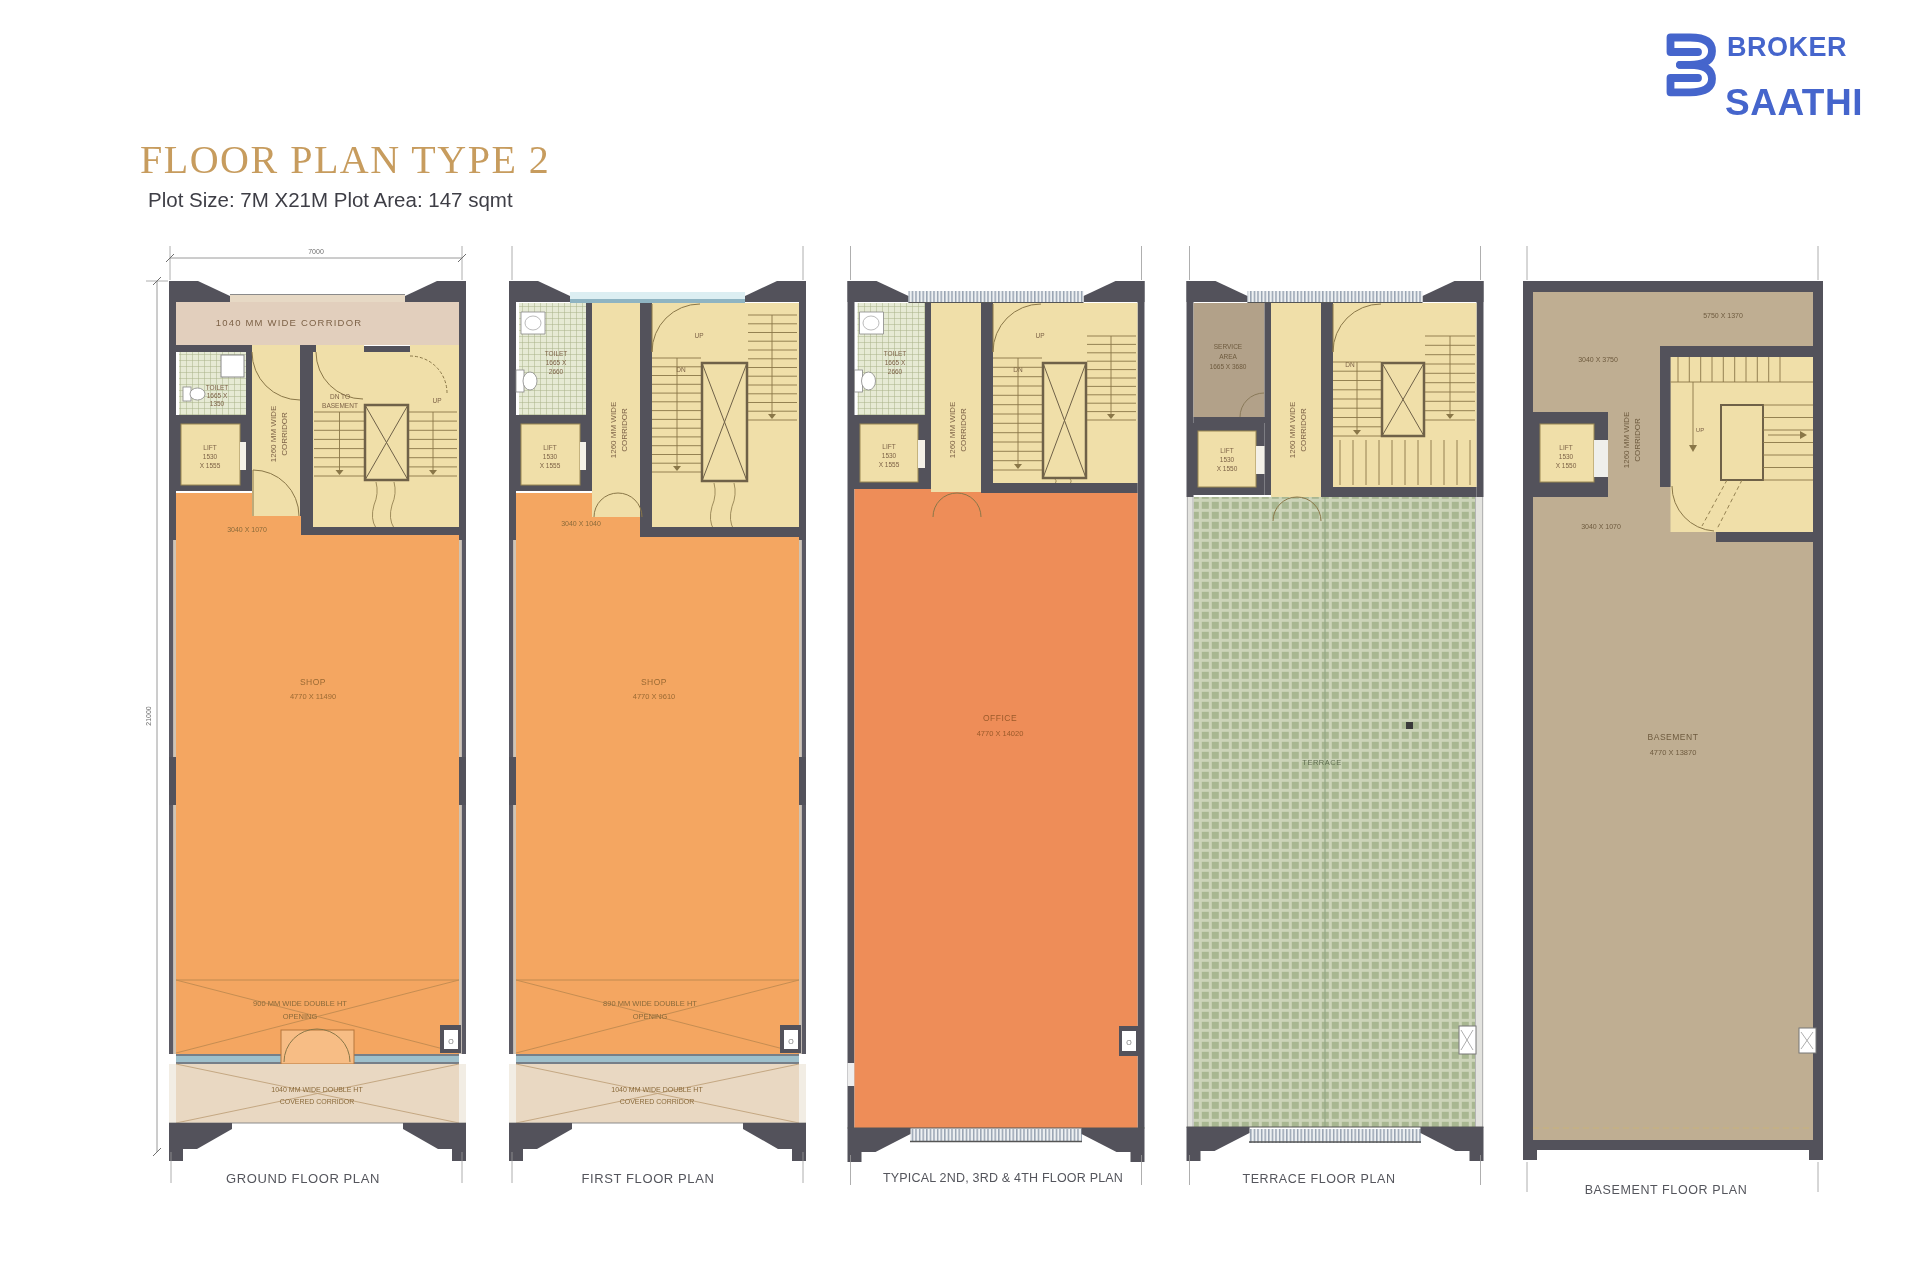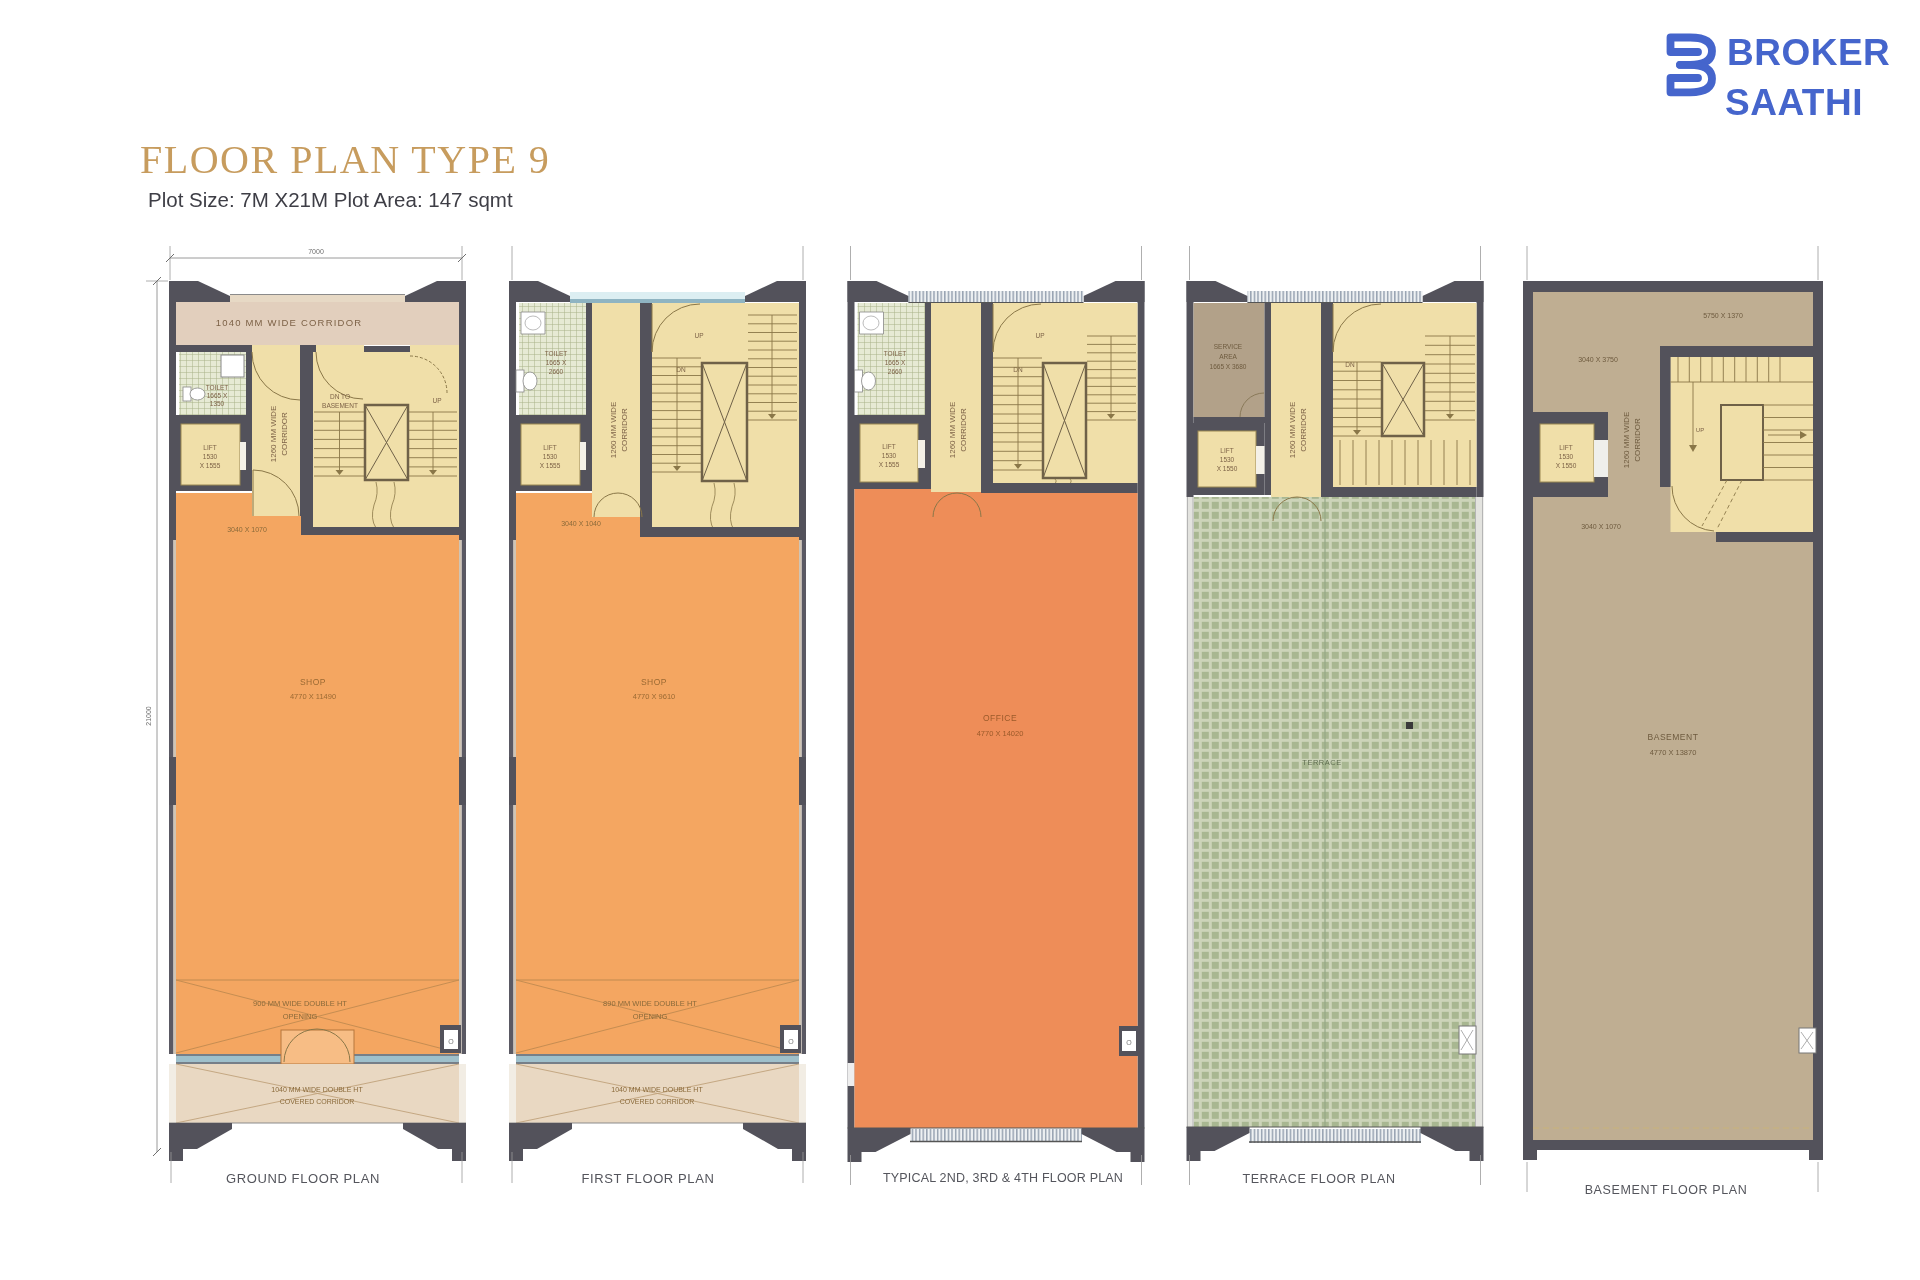--- a/index.html
+++ b/index.html
@@ -6,25 +6,25 @@
 html,body{margin:0;padding:0;background:#ffffff;width:1920px;height:1280px;overflow:hidden;}
 .page{position:relative;width:1920px;height:1280px;background:#ffffff;font-family:"Liberation Sans",sans-serif;}
 .title{position:absolute;left:140px;top:136px;font-family:"Liberation Serif",serif;font-size:40px;letter-spacing:1.5px;color:#c79c5e;}
 .subtitle{position:absolute;left:148px;top:188px;font-size:20.5px;color:#3e3e46;text-align:right;}
 .logotext{position:absolute;color:#4565cc;font-weight:bold;line-height:1;}
 </style>
 </head>
 <body>
 <div class="page">
 
-<div class="title">FLOOR PLAN TYPE 9</div>
+<div class="title">FLOOR PLAN TYPE 2</div>
 
 <div class="subtitle">Plot Size: 7M X21M Plot Area: 147 sqmt</div>
 
-<div class="logotext" style="left:1727px;top:34px;font-size:37px;letter-spacing:0.5px;">BROKER</div>
+<div class="logotext" style="left:1727px;top:34px;font-size:27px;letter-spacing:0.5px;">BROKER</div>
 
 <div class="logotext" style="left:1725px;top:84px;font-size:37px;letter-spacing:0.5px;">SAATHI</div>
 <svg width="1920" height="1280" viewBox="0 0 1920 1280" style="position:absolute;left:0;top:0;">
 <defs>
 <pattern id="tile" width="6" height="6" patternUnits="userSpaceOnUse">
   <rect width="6" height="6" fill="#e6ead4"></rect>
   <path d="M0,0 H6 M0,0 V6" stroke="#a9b389" stroke-width="1" fill="none"></path>
 </pattern>
 <pattern id="grass" width="10" height="10" patternUnits="userSpaceOnUse">
   <rect width="10" height="10" fill="#ccd4b9"></rect>

